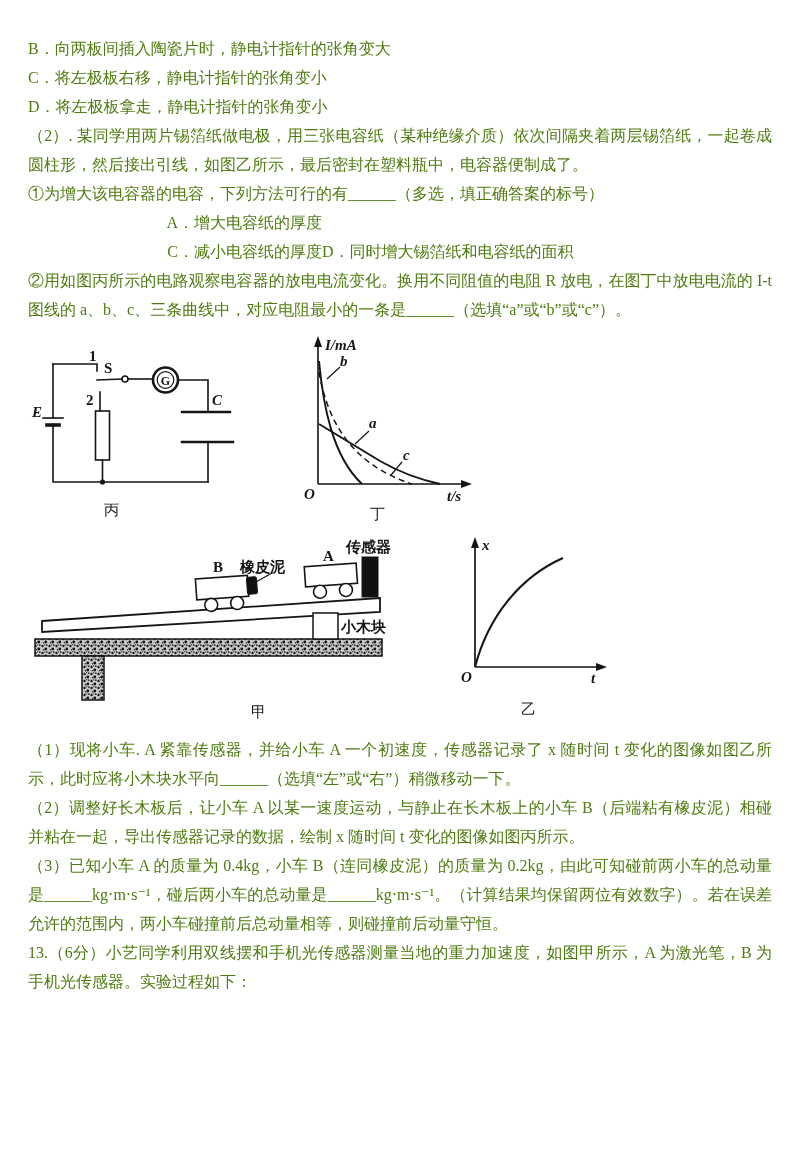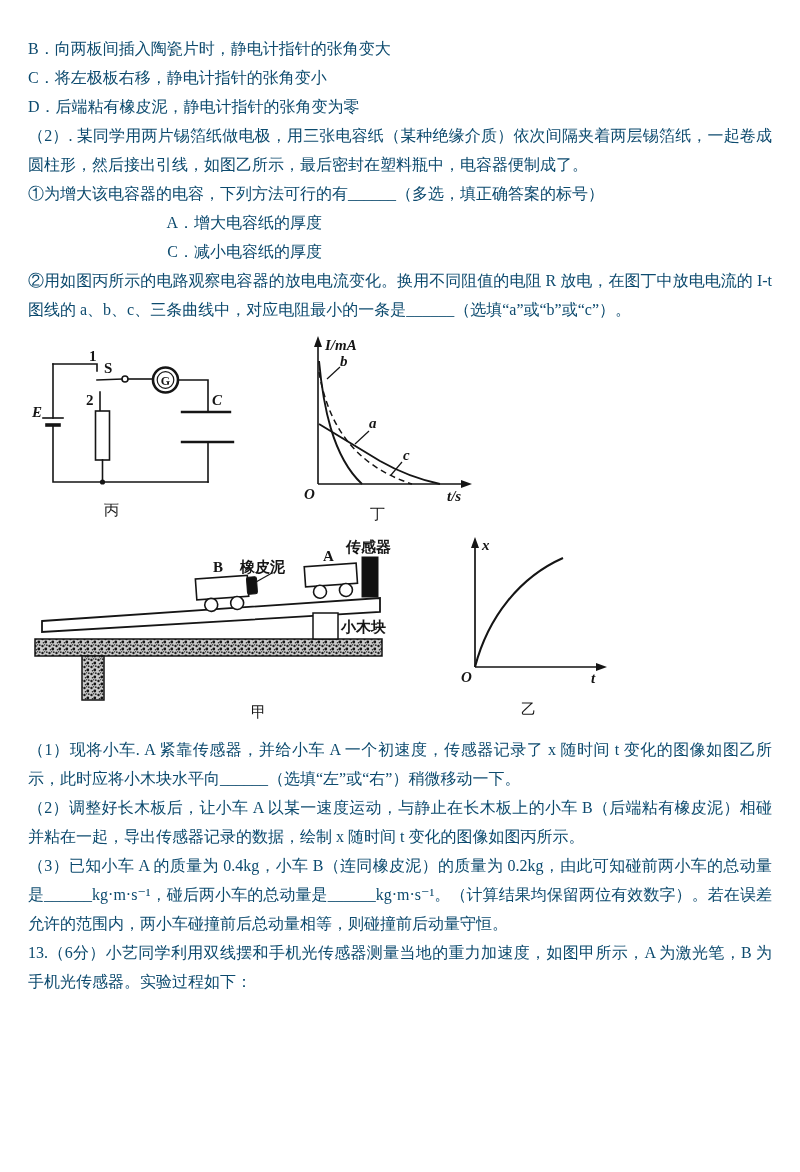--- a/index.html
+++ b/index.html
@@ -1,19 +1,19 @@
 <!DOCTYPE html>
 <html><head>
 <meta charset="utf-8">
 <style>
   html,body { margin:0; padding:0; background:#ffffff; }
   .page {
     width:800px; height:1172px;
     background:#ffffff;
-    color:#0c4a6e;
+    color:#4d7c0f;
     font-family:"Liberation Serif","DejaVu Serif",serif;
     box-sizing:border-box;
     padding:34px 28px 0 28px;
     overflow:hidden;
   }
   p {
     margin:0;
     font-size:16px;
     line-height:29px;
     text-align:justify;
@@ -38,30 +38,31 @@
   .fig text.gtext { font-size:12px; }
   .fig text.cn { font-size:15px; }
 </style>
 </head>
 <body>
 
 <div class="page">
 
   <p>B．向两板间插入陶瓷片时，静电计指针的张角变大</p>
   <p>C．将左极板右移，静电计指针的张角变小</p>
-  <p>D．后端粘有橡皮泥，静电计指针的张角变为零</p>
+  <p>D．将左极板拿走，静电计指针的张角变小</p>
 
   <p>（2）. 某同学用两片锡箔纸做电极，用三张电容纸（某种绝缘介质）依次间隔夹着两层锡箔纸，一起卷成圆柱形，然后接出引线，如图乙所示，最后密封在塑料瓶中，电容器便制成了。</p>
   <p>①为增大该电容器的电容，下列方法可行的有______（多选，填正确答案的标号）</p>
 
   <div class="optrow">
     <span class="c1">A．增大电容纸的厚度</span>
   </div>
   <div class="optrow">
     <span class="c1">C．减小电容纸的厚度</span>
+    <span class="c2">D．同时增大锡箔纸和电容纸的面积</span>
   </div>
 
   <p>②用如图丙所示的电路观察电容器的放电电流变化。换用不同阻值的电阻 R 放电，在图丁中放电电流的 I-t 图线的 a、b、c、三条曲线中，对应电阻最小的一条是______（选填“a”或“b”或“c”）。</p>
 
   <div class="figrow first">
 
     <svg class="fig" width="280" height="190" viewBox="0 0 280 190">
       <g stroke="#151515" stroke-width="1.6" fill="none" stroke-linecap="square">
         <path d="M33,30 H77 M77,30 V37"></path>
         <path d="M33,30 V84"></path>

